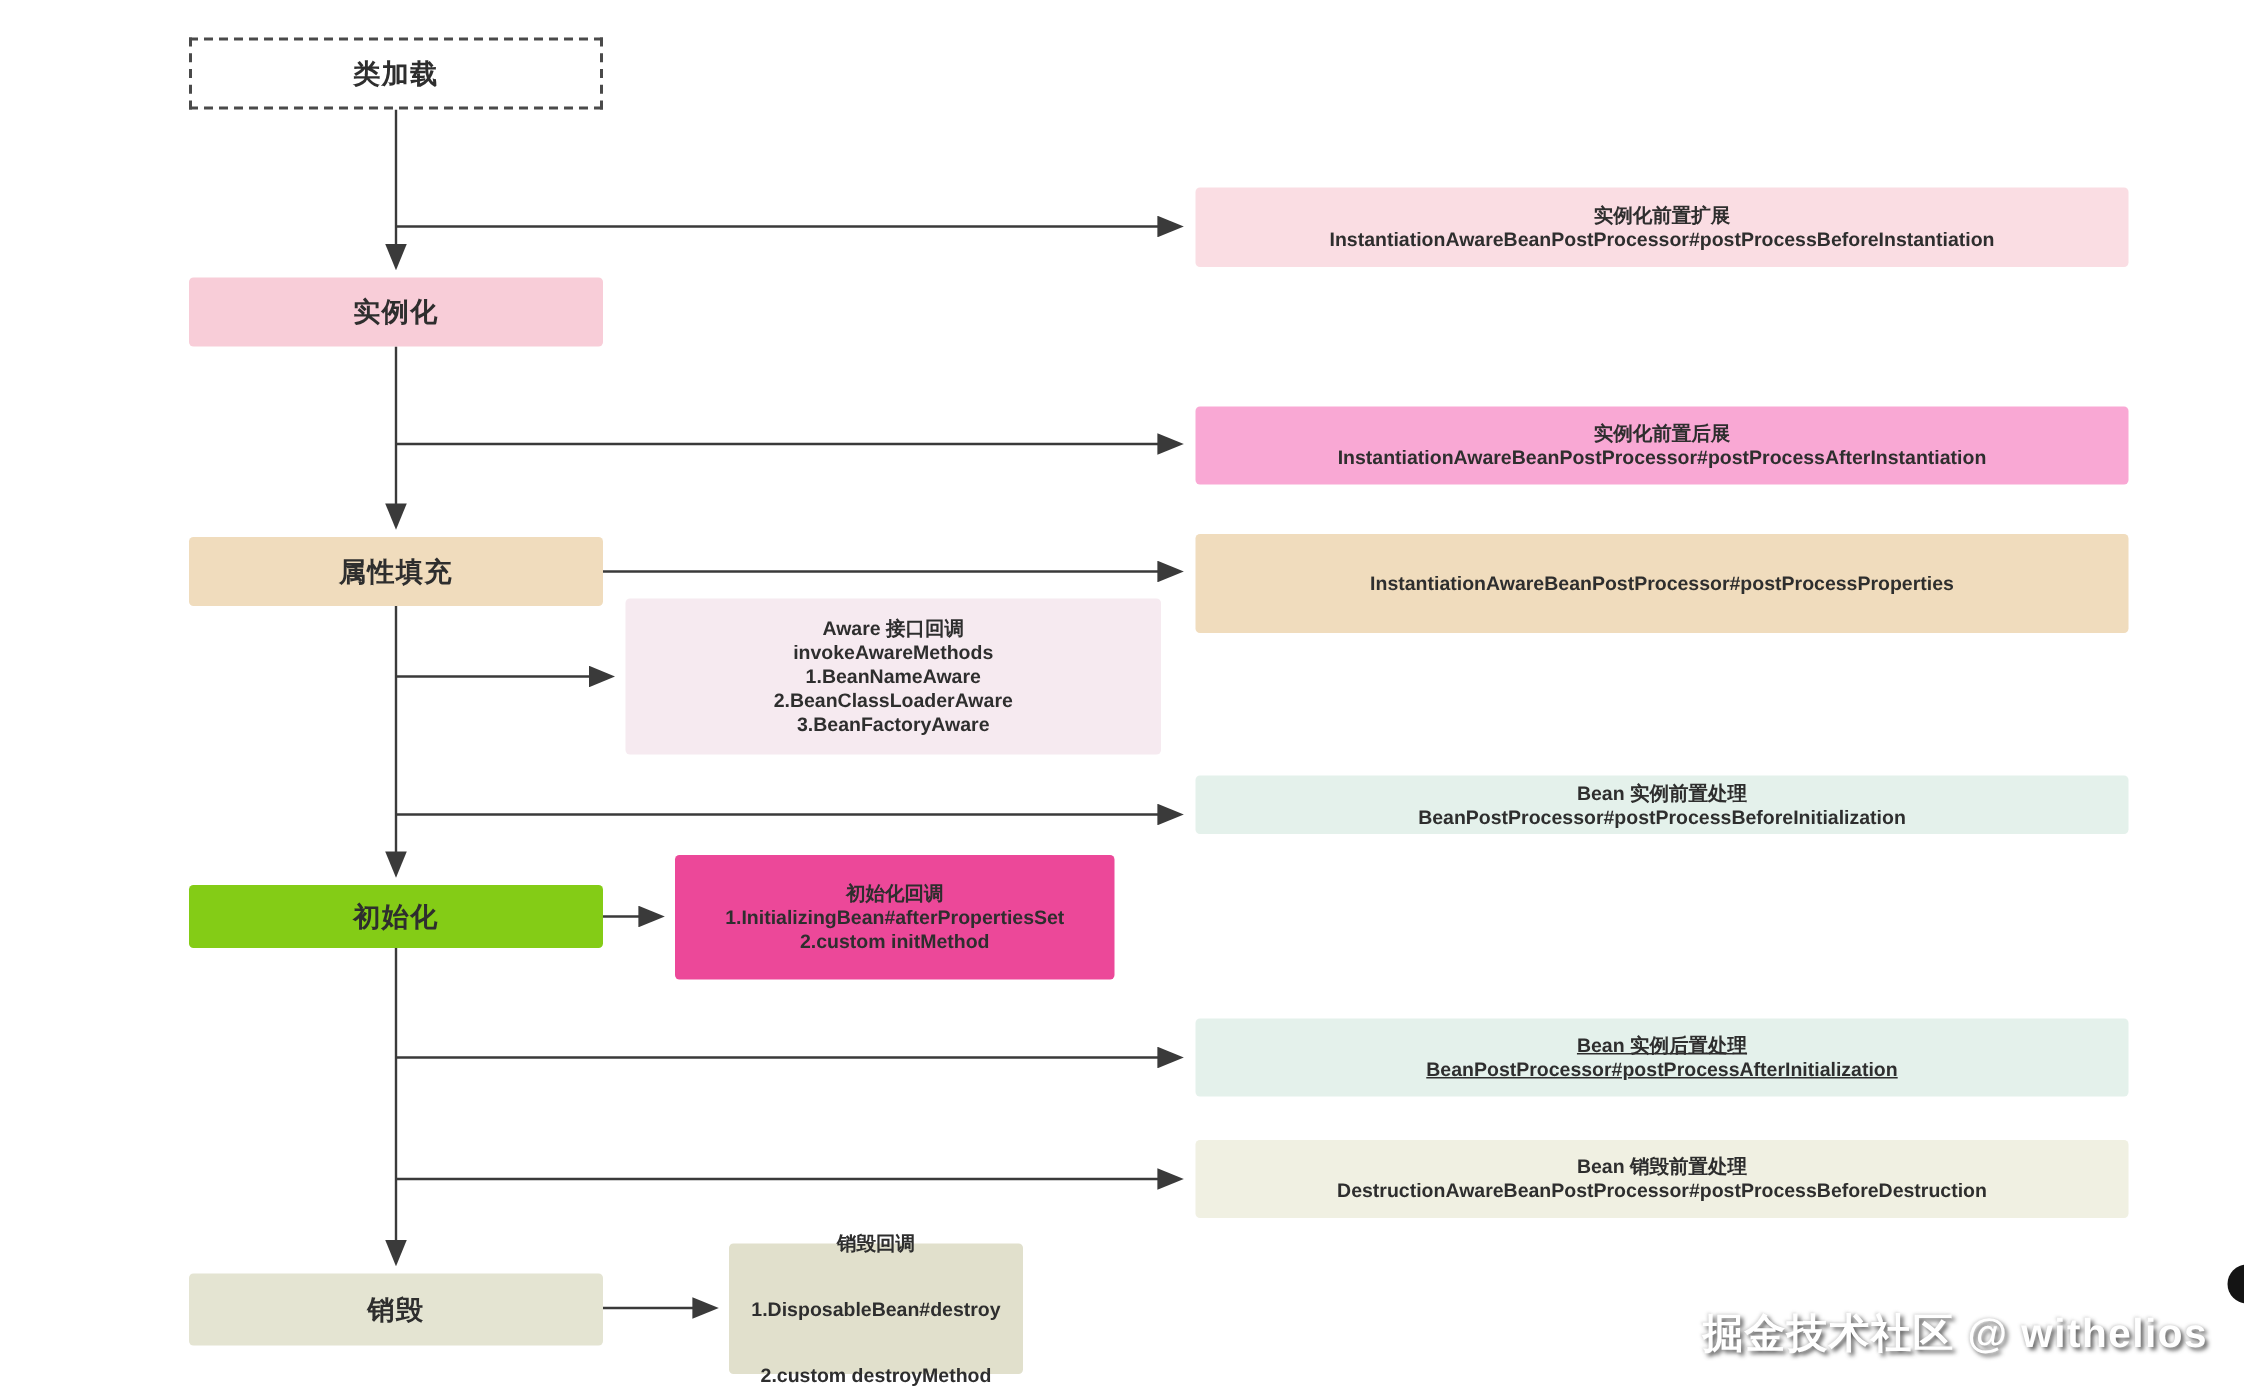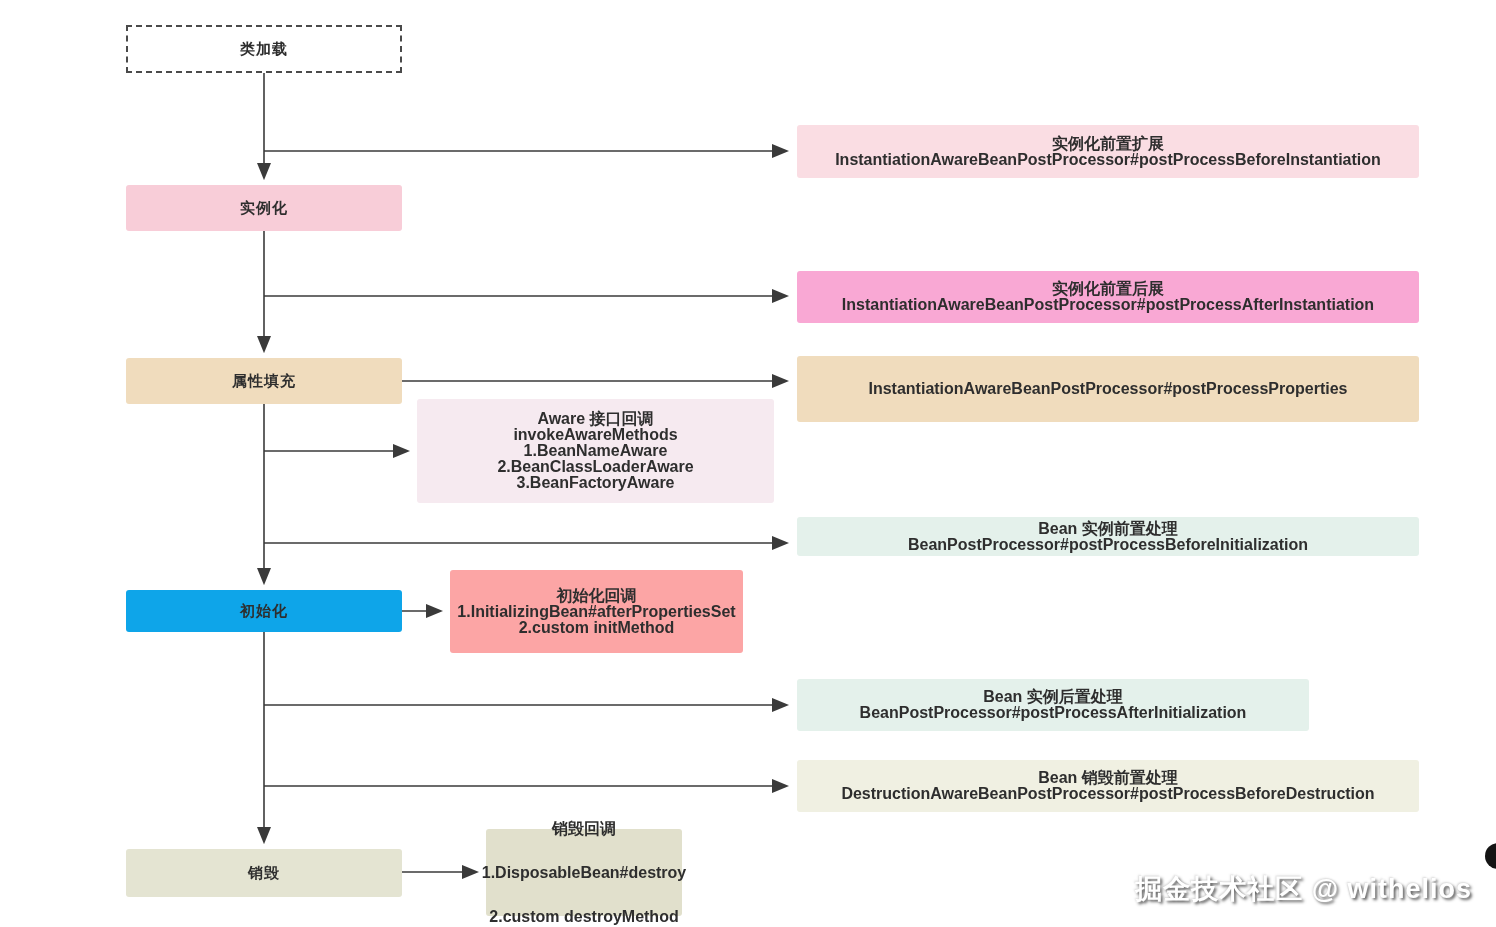--- a/index.html
+++ b/index.html
@@ -13,31 +13,31 @@
   }
   .node,.callout{
     position:absolute;
     display:flex;flex-direction:column;
     align-items:center;justify-content:center;
     box-sizing:border-box;
     border-radius:3px;
     text-align:center;
     font-weight:bold;
   }
-  .node{font-size:15px;letter-spacing:1px;}
-  .callout{font-size:16px;line-height:16px;}
+  .node{font-size:18px;letter-spacing:1px;}
+  .callout{font-size:13px;line-height:16px;}
   .dashed{background:#ffffff;border:2px dashed #4a4a4a;border-radius:0;}
   .bg-pink-node{background:#f8cdd8;}
   .bg-pink-1{background:#fadde3;}
   .bg-pink-2{background:#f9a8d4;}
   .bg-tan{background:#f0dcbd;}
   .bg-aware{background:#f6eaf0;}
   .bg-mint{background:#e4f1eb;}
-  .bg-peach-node{background:#0ea5e9;}
-  .bg-peach{background:#fca5a5;}
+  .bg-peach-node{background:#84cc16;}
+  .bg-peach{background:#ec4899;}
   .bg-olive-light{background:#f0f0e2;}
   .bg-olive-node{background:#e4e4d2;}
   .bg-olive-dark{background:#e1e0cc;}
   .c-line{white-space:nowrap;}
   #wires{position:absolute;left:0;top:0;width:1496px;height:927px;pointer-events:none;}
   #watermark{
     position:absolute;
     right:24px;top:871px;
     font-size:27px;font-weight:bold;
     color:#ffffff;
@@ -125,21 +125,21 @@
     <div class="c-line">Bean 实例前置处理</div>
     <div class="c-line">BeanPostProcessor#postProcessBeforeInitialization</div>
   </div>
 
   <div class="callout bg-peach" style="left:450px;top:570px;width:293px;height:83px;">
     <div class="c-line">初始化回调</div>
     <div class="c-line">1.InitializingBean#afterPropertiesSet</div>
     <div class="c-line">2.custom initMethod</div>
   </div>
 
-  <div class="callout bg-mint" style="left:797px;top:679px;width:512px;height:52px;">
+  <div class="callout bg-mint" style="left:797px;top:679px;width:622px;height:52px;text-decoration:underline;">
     <div class="c-line">Bean 实例后置处理</div>
     <div class="c-line">BeanPostProcessor#postProcessAfterInitialization</div>
   </div>
 
   <div class="callout bg-olive-light" style="left:797px;top:760px;width:622px;height:52px;">
     <div class="c-line">Bean 销毁前置处理</div>
     <div class="c-line">DestructionAwareBeanPostProcessor#postProcessBeforeDestruction</div>
   </div>
 
   <div class="callout bg-olive-dark" style="left:486px;top:829px;width:196px;height:87px;gap:28px;">

